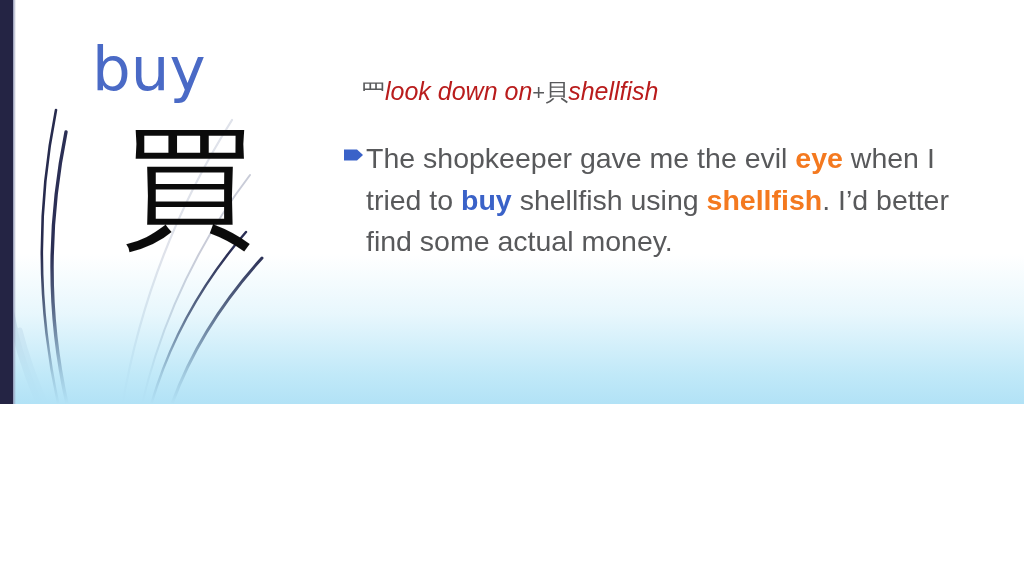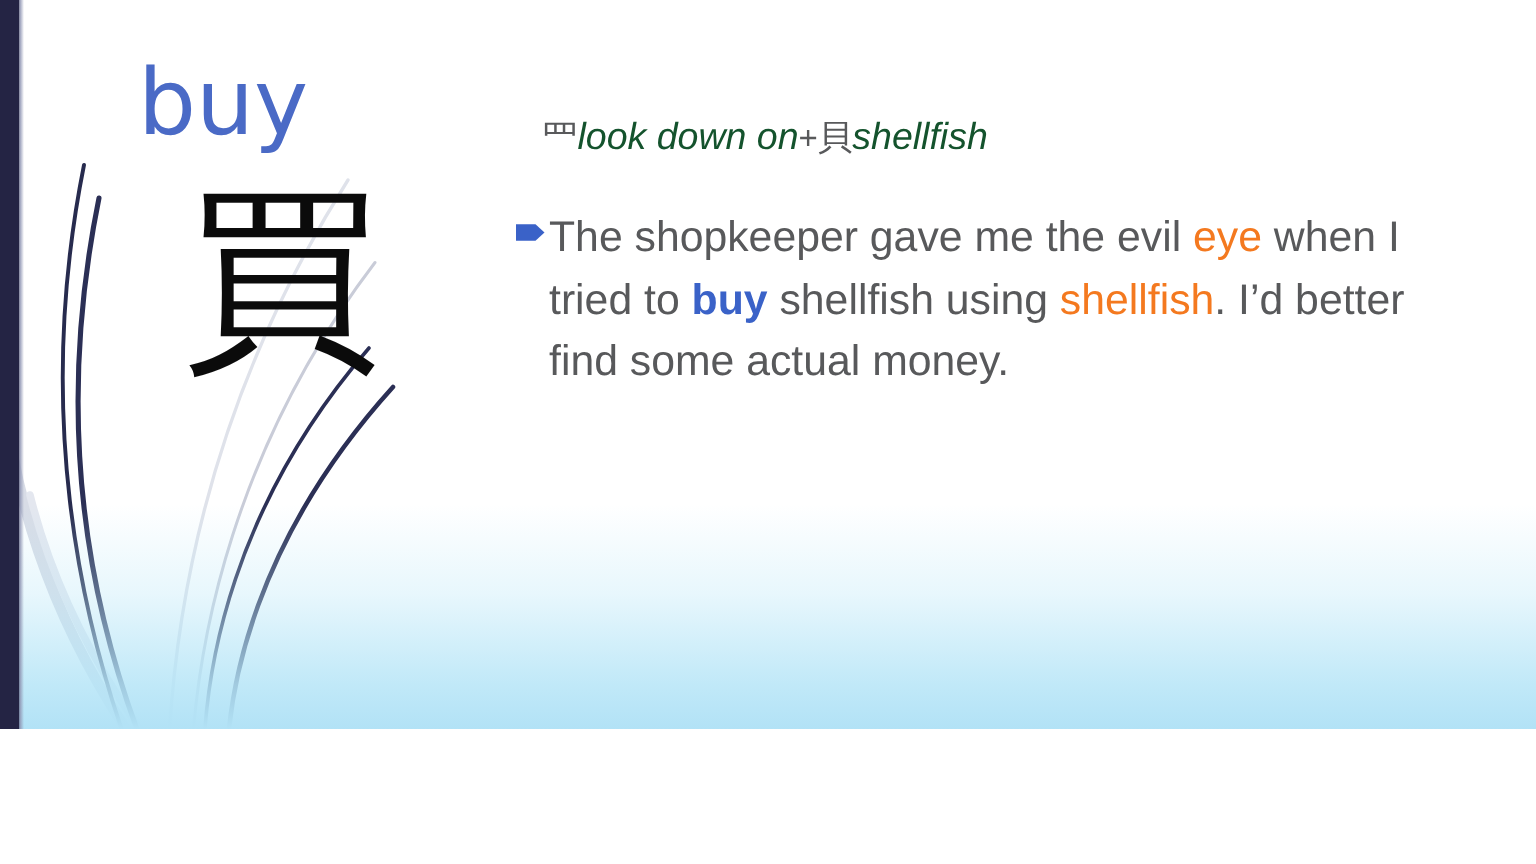--- a/index.html
+++ b/index.html
@@ -6,21 +6,21 @@
     margin: 0;
     padding: 0;
     background: #ffffff;
   }
   body {
     font-family: "Liberation Sans", sans-serif;
   }
   #slide {
     position: relative;
     width: 1024px;
-    height: 486px;
+    height: 404px;
     overflow: hidden;
     background: #ffffff;
   }
 
   
   .bg-layer {
     position: absolute;
     left: 0; top: 0;
     width: 1024px;
     height: 576px;
@@ -86,21 +86,21 @@
     white-space: nowrap;
     font-family: "Liberation Sans", sans-serif;
   }
   .subtitle .radical {
     color: #58595b;
     font-style: normal;
     font-family: "DejaVu Sans", sans-serif;
     font-size: 23px;
   }
   .subtitle .gloss {
-    color: #14532d;
+    color: #b91c1c;
     font-style: italic;
     font-weight: 400;
   }
   .subtitle .plus {
     color: #58595b;
     font-style: normal;
     font-size: 22px;
   }
 
   .body-block {
@@ -116,21 +116,21 @@
     margin-top: 10px;
     margin-right: 2px;
   }
   .body-text {
     flex: 1 1 auto;
     font-size: 28.5px;
     line-height: 1.46;
     color: #58595b;
     font-family: "Liberation Sans", sans-serif;
   }
-  .body-text .hl-orange { color: #f4791f; font-weight: normal; }
+  .body-text .hl-orange { color: #f4791f; font-weight: bold; }
   .body-text .hl-blue   { color: #3a62c8; font-weight: bold; }
 </style>
 </head>
 <body>
 
 <div id="slide">
 
   <svg class="bg-layer" viewBox="0 0 1024 576" xmlns="http://www.w3.org/2000/svg">
     <g fill="none" stroke-linecap="round">
 

